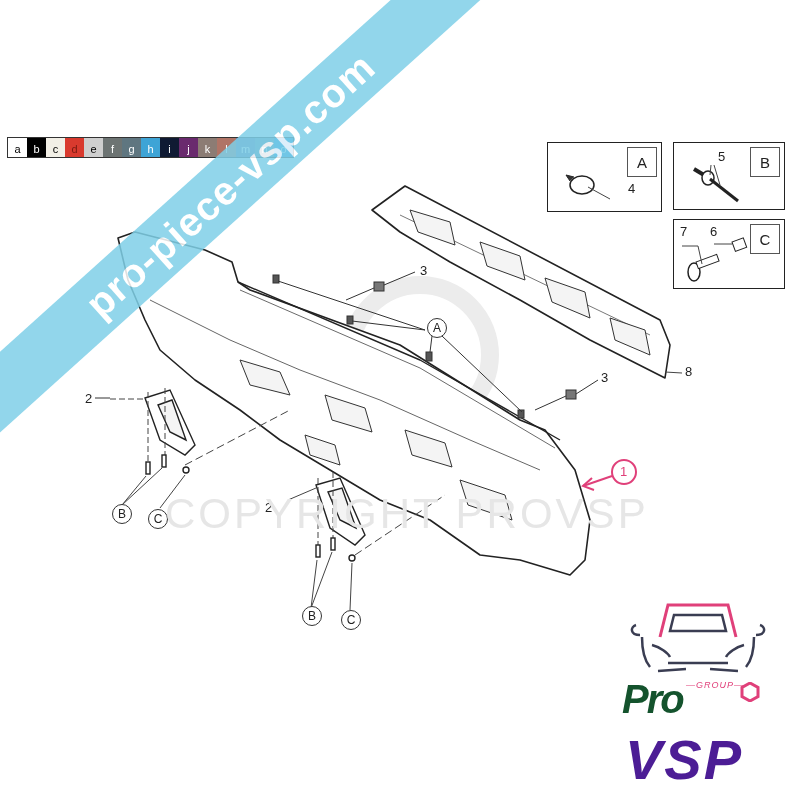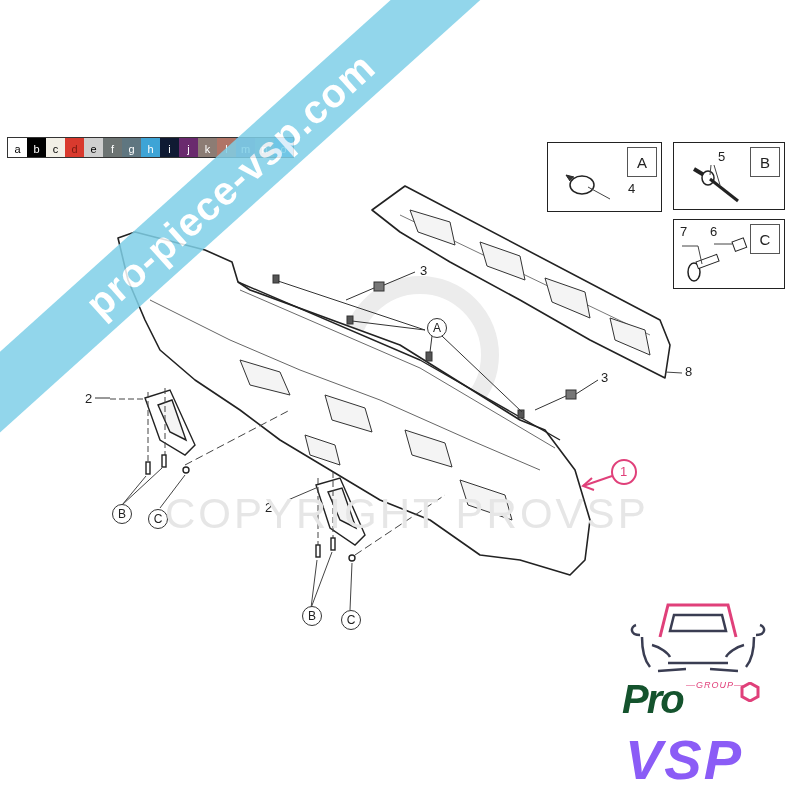--- a/index.html
+++ b/index.html
@@ -11,21 +11,21 @@
   .legend-box { position:absolute; border:1.5px solid #222; background:#fff; }
   .legend-letter { position:absolute; right:4px; top:4px; width:28px; height:28px; border:1px solid #555; display:flex; align-items:center; justify-content:center; font-size:15px; color:#222; }
   .callout-num { position:absolute; font-size:13px; color:#222; }
   .circle-label { position:absolute; width:18px; height:18px; border:1px solid #333; border-radius:50%; background:#fff; font-size:12px; display:flex; align-items:center; justify-content:center; color:#222; }
   .banner { position:absolute; left:-120px; top:155px; width:700px; height:60px; background:#7fd0e8; opacity:0.85; transform:rotate(-42deg); transform-origin:center; display:flex; align-items:center; justify-content:center; }
   .banner span { color:#fff; font-size:40px; font-weight:bold; letter-spacing:1px; }
   .copyright { position:absolute; left:165px; top:490px; font-size:42px; color:#e6e6e6; letter-spacing:3px; font-weight:normal; }
   .logo { position:absolute; left:600px; top:585px; width:200px; height:200px; }
   .logo-group { position:absolute; left:86px; top:95px; font-size:9px; font-style:italic; font-weight:normal; color:#e0407a; letter-spacing:1px; }
   .logo-pro { position:absolute; left:22px; top:92px; font-size:40px; font-style:italic; font-weight:bold; color:#14532d; letter-spacing:-2px; }
-  .logo-vsp { position:absolute; left:25px; top:142px; font-size:56px; font-style:italic; font-weight:bold; color:#8b5cf6; letter-spacing:2px; }
+  .logo-vsp { position:absolute; left:25px; top:142px; font-size:56px; font-style:italic; font-weight:bold; color:#4c1d95; letter-spacing:2px; }
 </style>
 </head>
 <body>
 
 <div class="swatches" id="swatches">
     <div class="sw" style="background: rgb(255, 255, 255); color: rgb(0, 0, 0);">a</div>
     <div class="sw" style="background: rgb(0, 0, 0); color: rgb(255, 255, 255);">b</div>
     <div class="sw" style="background: rgb(242, 239, 230); color: rgb(0, 0, 0);">c</div>
     <div class="sw" style="background: rgb(217, 58, 46); color: rgb(122, 26, 18);">d</div>
     <div class="sw" style="background: rgb(207, 207, 207); color: rgb(0, 0, 0);">e</div>

